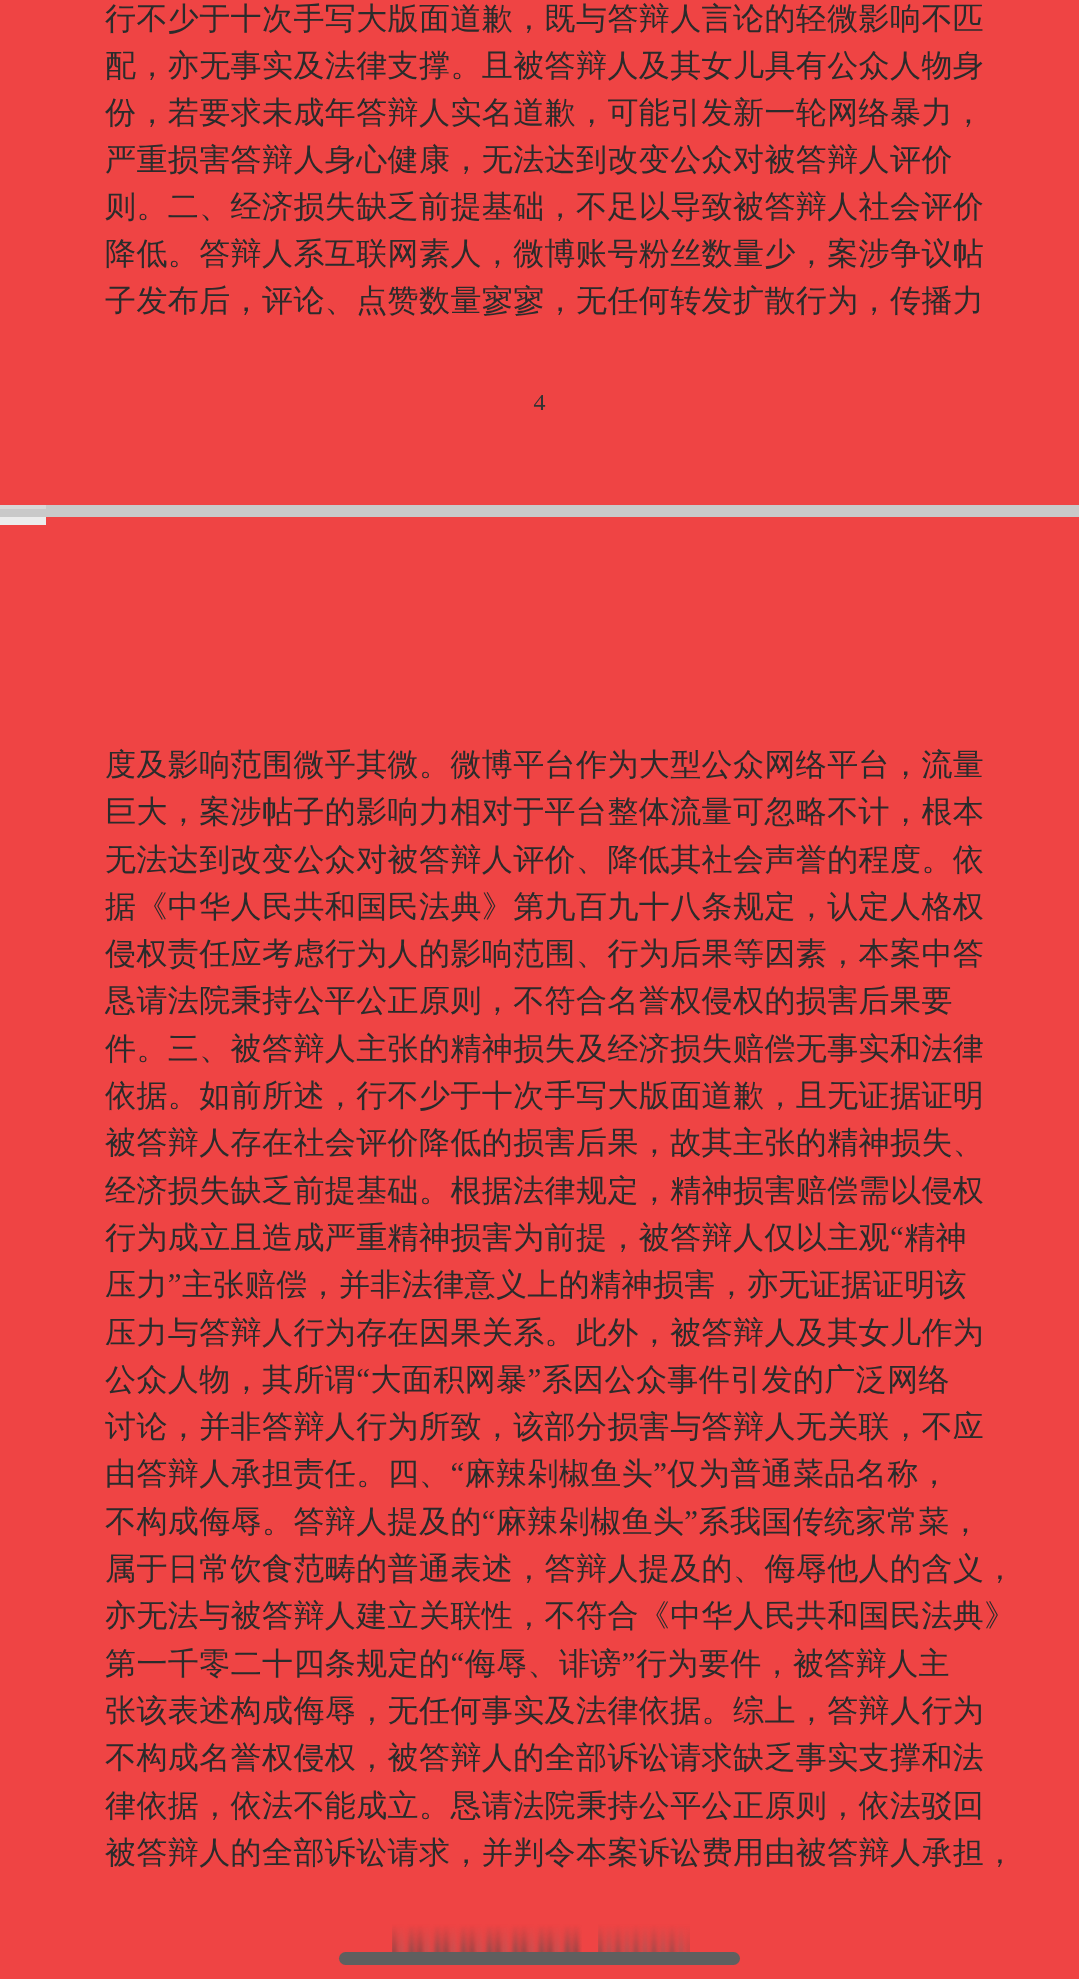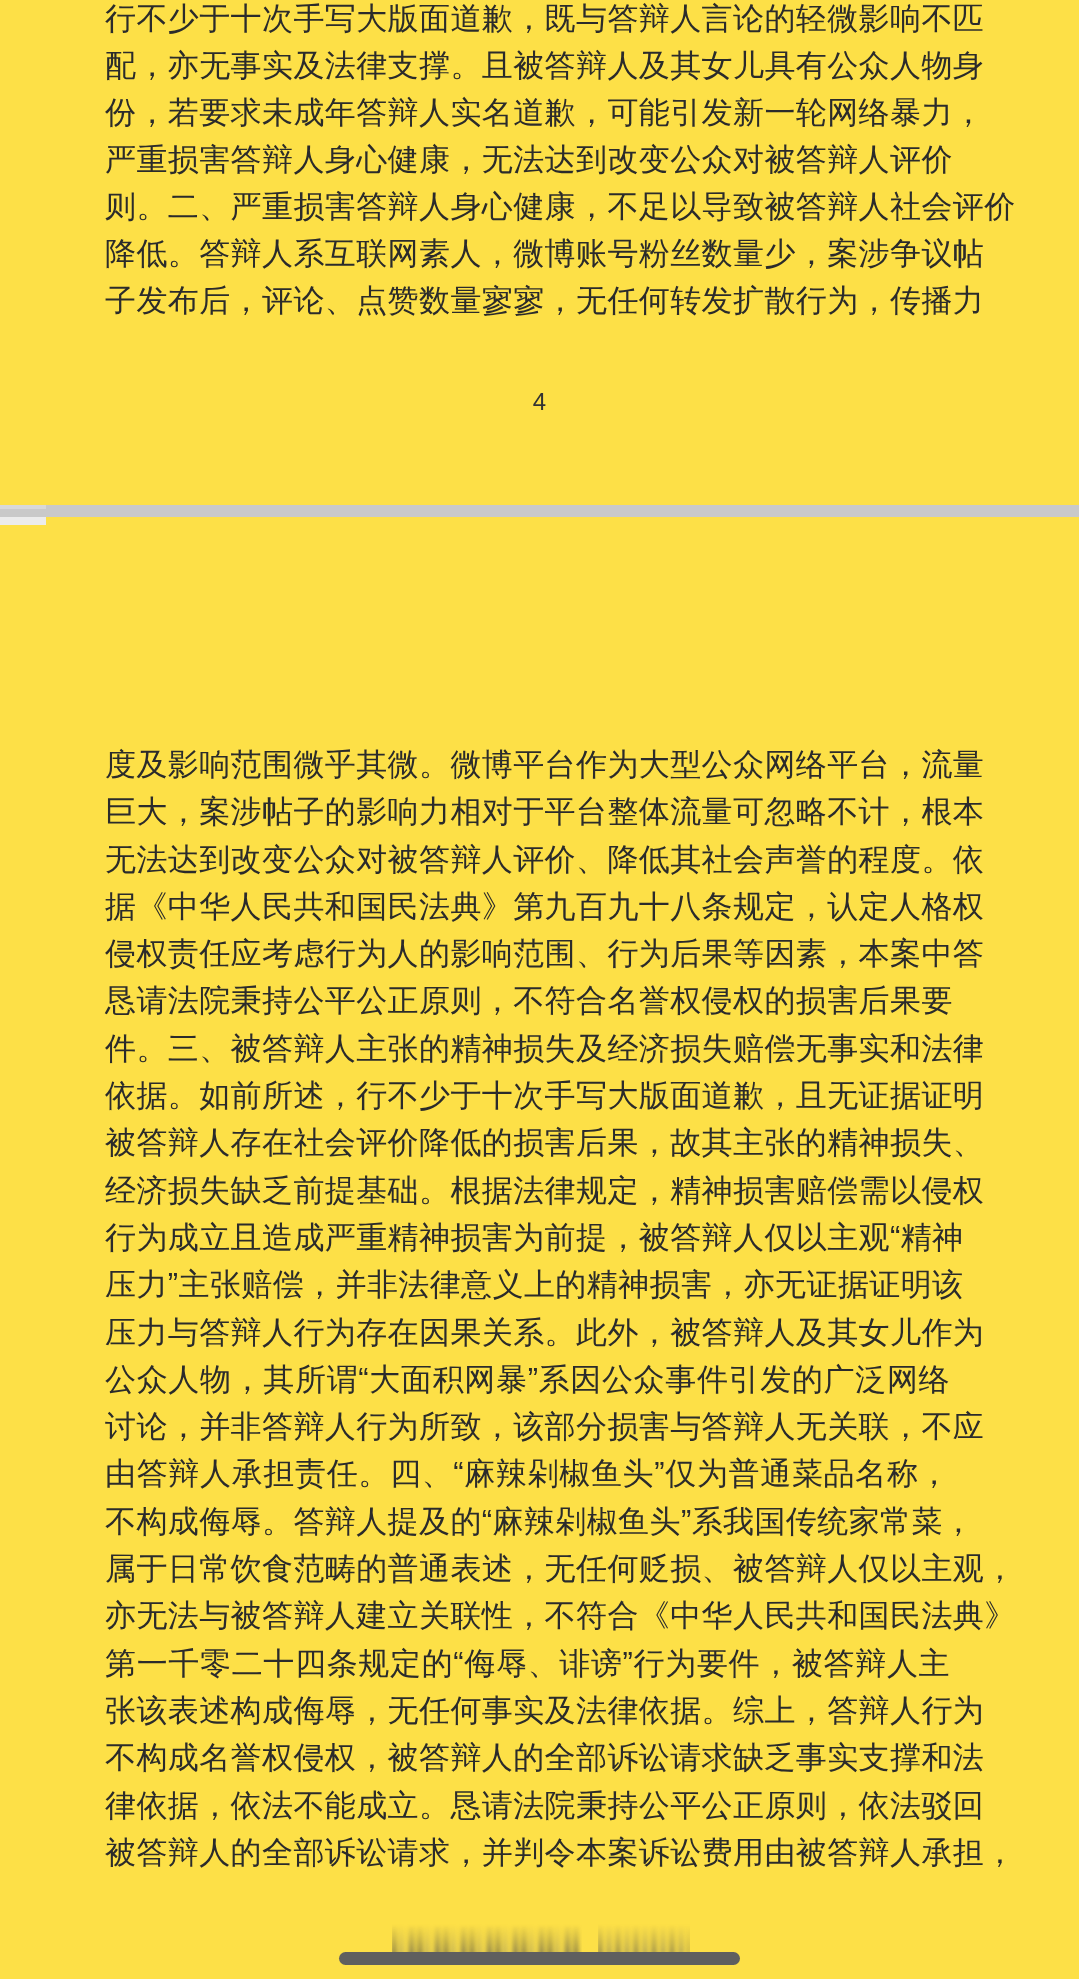--- a/index.html
+++ b/index.html
@@ -4,23 +4,23 @@
 <style>
   html, body {
     margin: 0;
     padding: 0;
     background: #ffffff;
   }
   #screen {
     position: relative;
     width: 1079px;
     height: 1979px;
-    background: #fde047;
+    background: #ef4444;
     overflow: hidden;
-    font-family: Liberation Sans, sans-serif;
+    font-family: Liberation Serif, serif;
   }
 
   
   .text-column {
     position: absolute;
     left: 105px;
     width: 845px;
     color: #2b2b2b;
   }
   #page4-text { top: -5px; }
@@ -116,21 +116,21 @@
 </head>
 <body>
 
 <div id="screen">
 
   <div id="page4-text" class="text-column">
       <div class="doc-line">行不少于十次手写大版面道歉，既与答辩人言论的轻微影响不匹</div>
       <div class="doc-line">配，亦无事实及法律支撑。且被答辩人及其女儿具有公众人物身</div>
       <div class="doc-line">份，若要求未成年答辩人实名道歉，可能引发新一轮网络暴力，</div>
       <div class="doc-line">严重损害答辩人身心健康，无法达到改变公众对被答辩人评价</div>
-      <div class="doc-line">则。二、严重损害答辩人身心健康，不足以导致被答辩人社会评价</div>
+      <div class="doc-line">则。二、经济损失缺乏前提基础，不足以导致被答辩人社会评价</div>
       <div class="doc-line">降低。答辩人系互联网素人，微博账号粉丝数量少，案涉争议帖</div>
       <div class="doc-line">子发布后，评论、点赞数量寥寥，无任何转发扩散行为，传播力</div>
     </div>
 
   <div class="page-number">4</div>
 
   <div class="page-divider"></div>
   <div class="page-divider-notch-top"></div>
   <div class="page-divider-notch-bottom"></div>
 
@@ -145,21 +145,21 @@
       <div class="doc-line">依据。如前所述，行不少于十次手写大版面道歉，且无证据证明</div>
       <div class="doc-line">被答辩人存在社会评价降低的损害后果，故其主张的精神损失、</div>
       <div class="doc-line">经济损失缺乏前提基础。根据法律规定，精神损害赔偿需以侵权</div>
       <div class="doc-line">行为成立且造成严重精神损害为前提，被答辩人仅以主观“精神</div>
       <div class="doc-line">压力”主张赔偿，并非法律意义上的精神损害，亦无证据证明该</div>
       <div class="doc-line">压力与答辩人行为存在因果关系。此外，被答辩人及其女儿作为</div>
       <div class="doc-line">公众人物，其所谓“大面积网暴”系因公众事件引发的广泛网络</div>
       <div class="doc-line">讨论，并非答辩人行为所致，该部分损害与答辩人无关联，不应</div>
       <div class="doc-line">由答辩人承担责任。四、“麻辣剁椒鱼头”仅为普通菜品名称，</div>
       <div class="doc-line">不构成侮辱。答辩人提及的“麻辣剁椒鱼头”系我国传统家常菜，</div>
-      <div class="doc-line">属于日常饮食范畴的普通表述，无任何贬损、被答辩人仅以主观，</div>
+      <div class="doc-line">属于日常饮食范畴的普通表述，答辩人提及的、侮辱他人的含义，</div>
       <div class="doc-line">亦无法与被答辩人建立关联性，不符合《中华人民共和国民法典》</div>
       <div class="doc-line">第一千零二十四条规定的“侮辱、诽谤”行为要件，被答辩人主</div>
       <div class="doc-line">张该表述构成侮辱，无任何事实及法律依据。综上，答辩人行为</div>
       <div class="doc-line">不构成名誉权侵权，被答辩人的全部诉讼请求缺乏事实支撑和法</div>
       <div class="doc-line">律依据，依法不能成立。恳请法院秉持公平公正原则，依法驳回</div>
       <div class="doc-line">被答辩人的全部诉讼请求，并判令本案诉讼费用由被答辩人承担，</div>
     </div>
 
   <div class="watermark seg-a"></div>
   <div class="watermark seg-b"></div>

